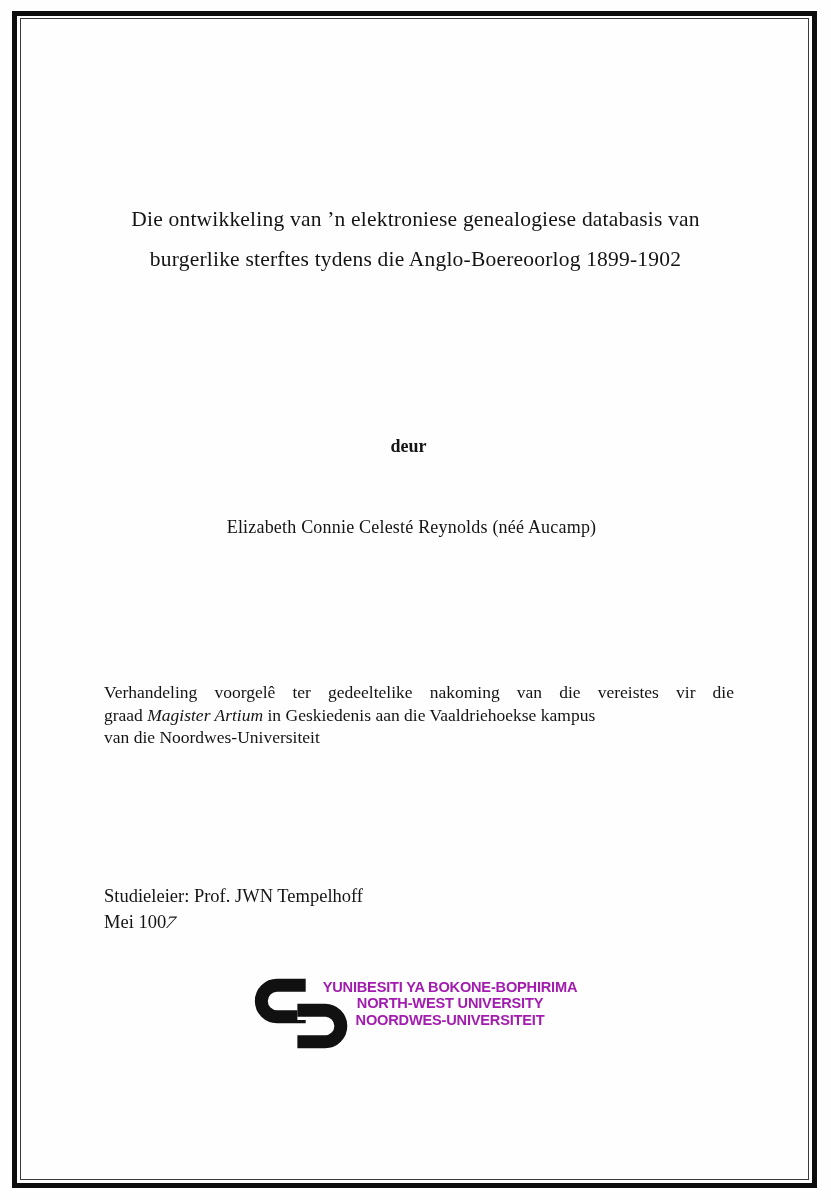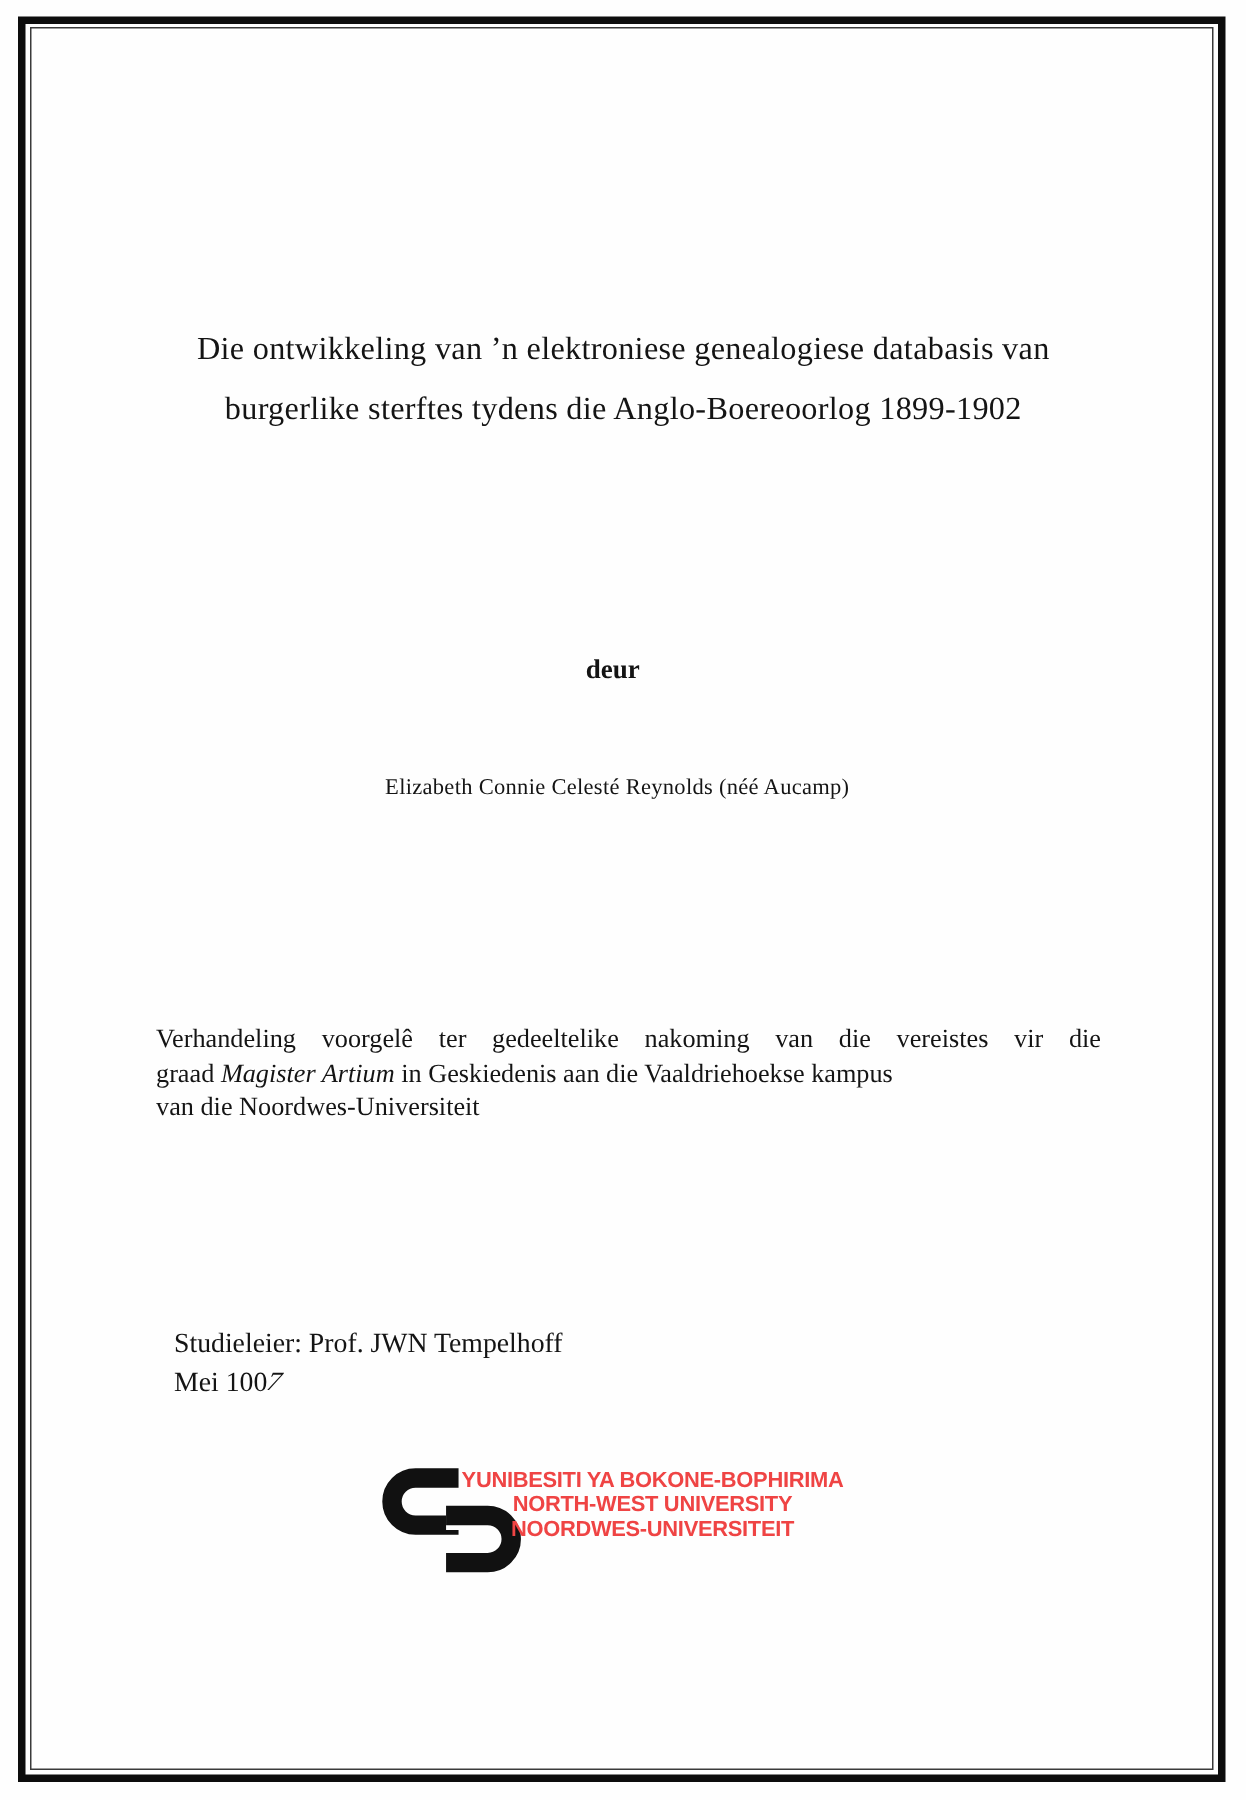--- a/index.html
+++ b/index.html
@@ -19,80 +19,80 @@
     border: 5px solid #0d0d0d;
   }
   .frame-inner {
     position: absolute;
     left: 20px; top: 18px; right: 22px; bottom: 20px;
     border: 1px solid #3a3a3a;
   }
 
   .title-block {
     position: absolute;
-    top: 212px; left: 60px; right: 60px;
+    top: 199px; left: 60px; right: 60px;
     text-align: center;
     font-size: 21.5px;
     line-height: 40px;
     letter-spacing: 0.2px;
   }
 
   .byline {
     position: absolute;
     top: 436px; left: 0; right: 14px;
     text-align: center;
     font-size: 18px;
     font-weight: bold;
   }
 
   .author {
     position: absolute;
     top: 517px; left: 0; right: 8px;
     text-align: center;
-    font-size: 15px;
+    font-size: 18px;
     letter-spacing: 0.2px;
   }
 
   .statement {
     position: absolute;
     top: 660px; left: 104px; width: 630px;
     font-size: 17.5px;
     line-height: 22.6px;
     margin-top: 21px;
   }
   .statement .justify-line {
     text-align: justify;
     text-align-last: justify;
   }
   .statement i { font-style: italic; }
 
   .supervisor-block {
     position: absolute;
-    top: 883px; left: 116px;
+    top: 883px; left: 104px;
     font-size: 18.5px;
     line-height: 26px;
   }
   .date-last {
     display: inline-block;
     transform: skewX(-22deg) scaleY(0.95);
     letter-spacing: 0;
   }
 
   .logo-block { position: absolute; top: 975px; left: 253px; width: 340px; height: 90px; }
   .logo-mark { position: absolute; left: 0; top: 2px; }
   .logo-text {
     position: absolute;
-    left: 48px; top: 4px; width: 268px;
+    left: 63px; top: 4px; width: 268px;
     font-family: "Liberation Sans", "DejaVu Sans", sans-serif;
     font-weight: 700;
     font-size: 14.6px;
     line-height: 16.4px;
     letter-spacing: -0.2px;
     text-align: center;
-    color: #ef4444;
+    color: #a21caf;
     white-space: nowrap;
   }
 </style>
 </head>
 <body>
 
 <div class="page">
 
   <div class="frame-outer"></div>
   <div class="frame-inner"></div>

